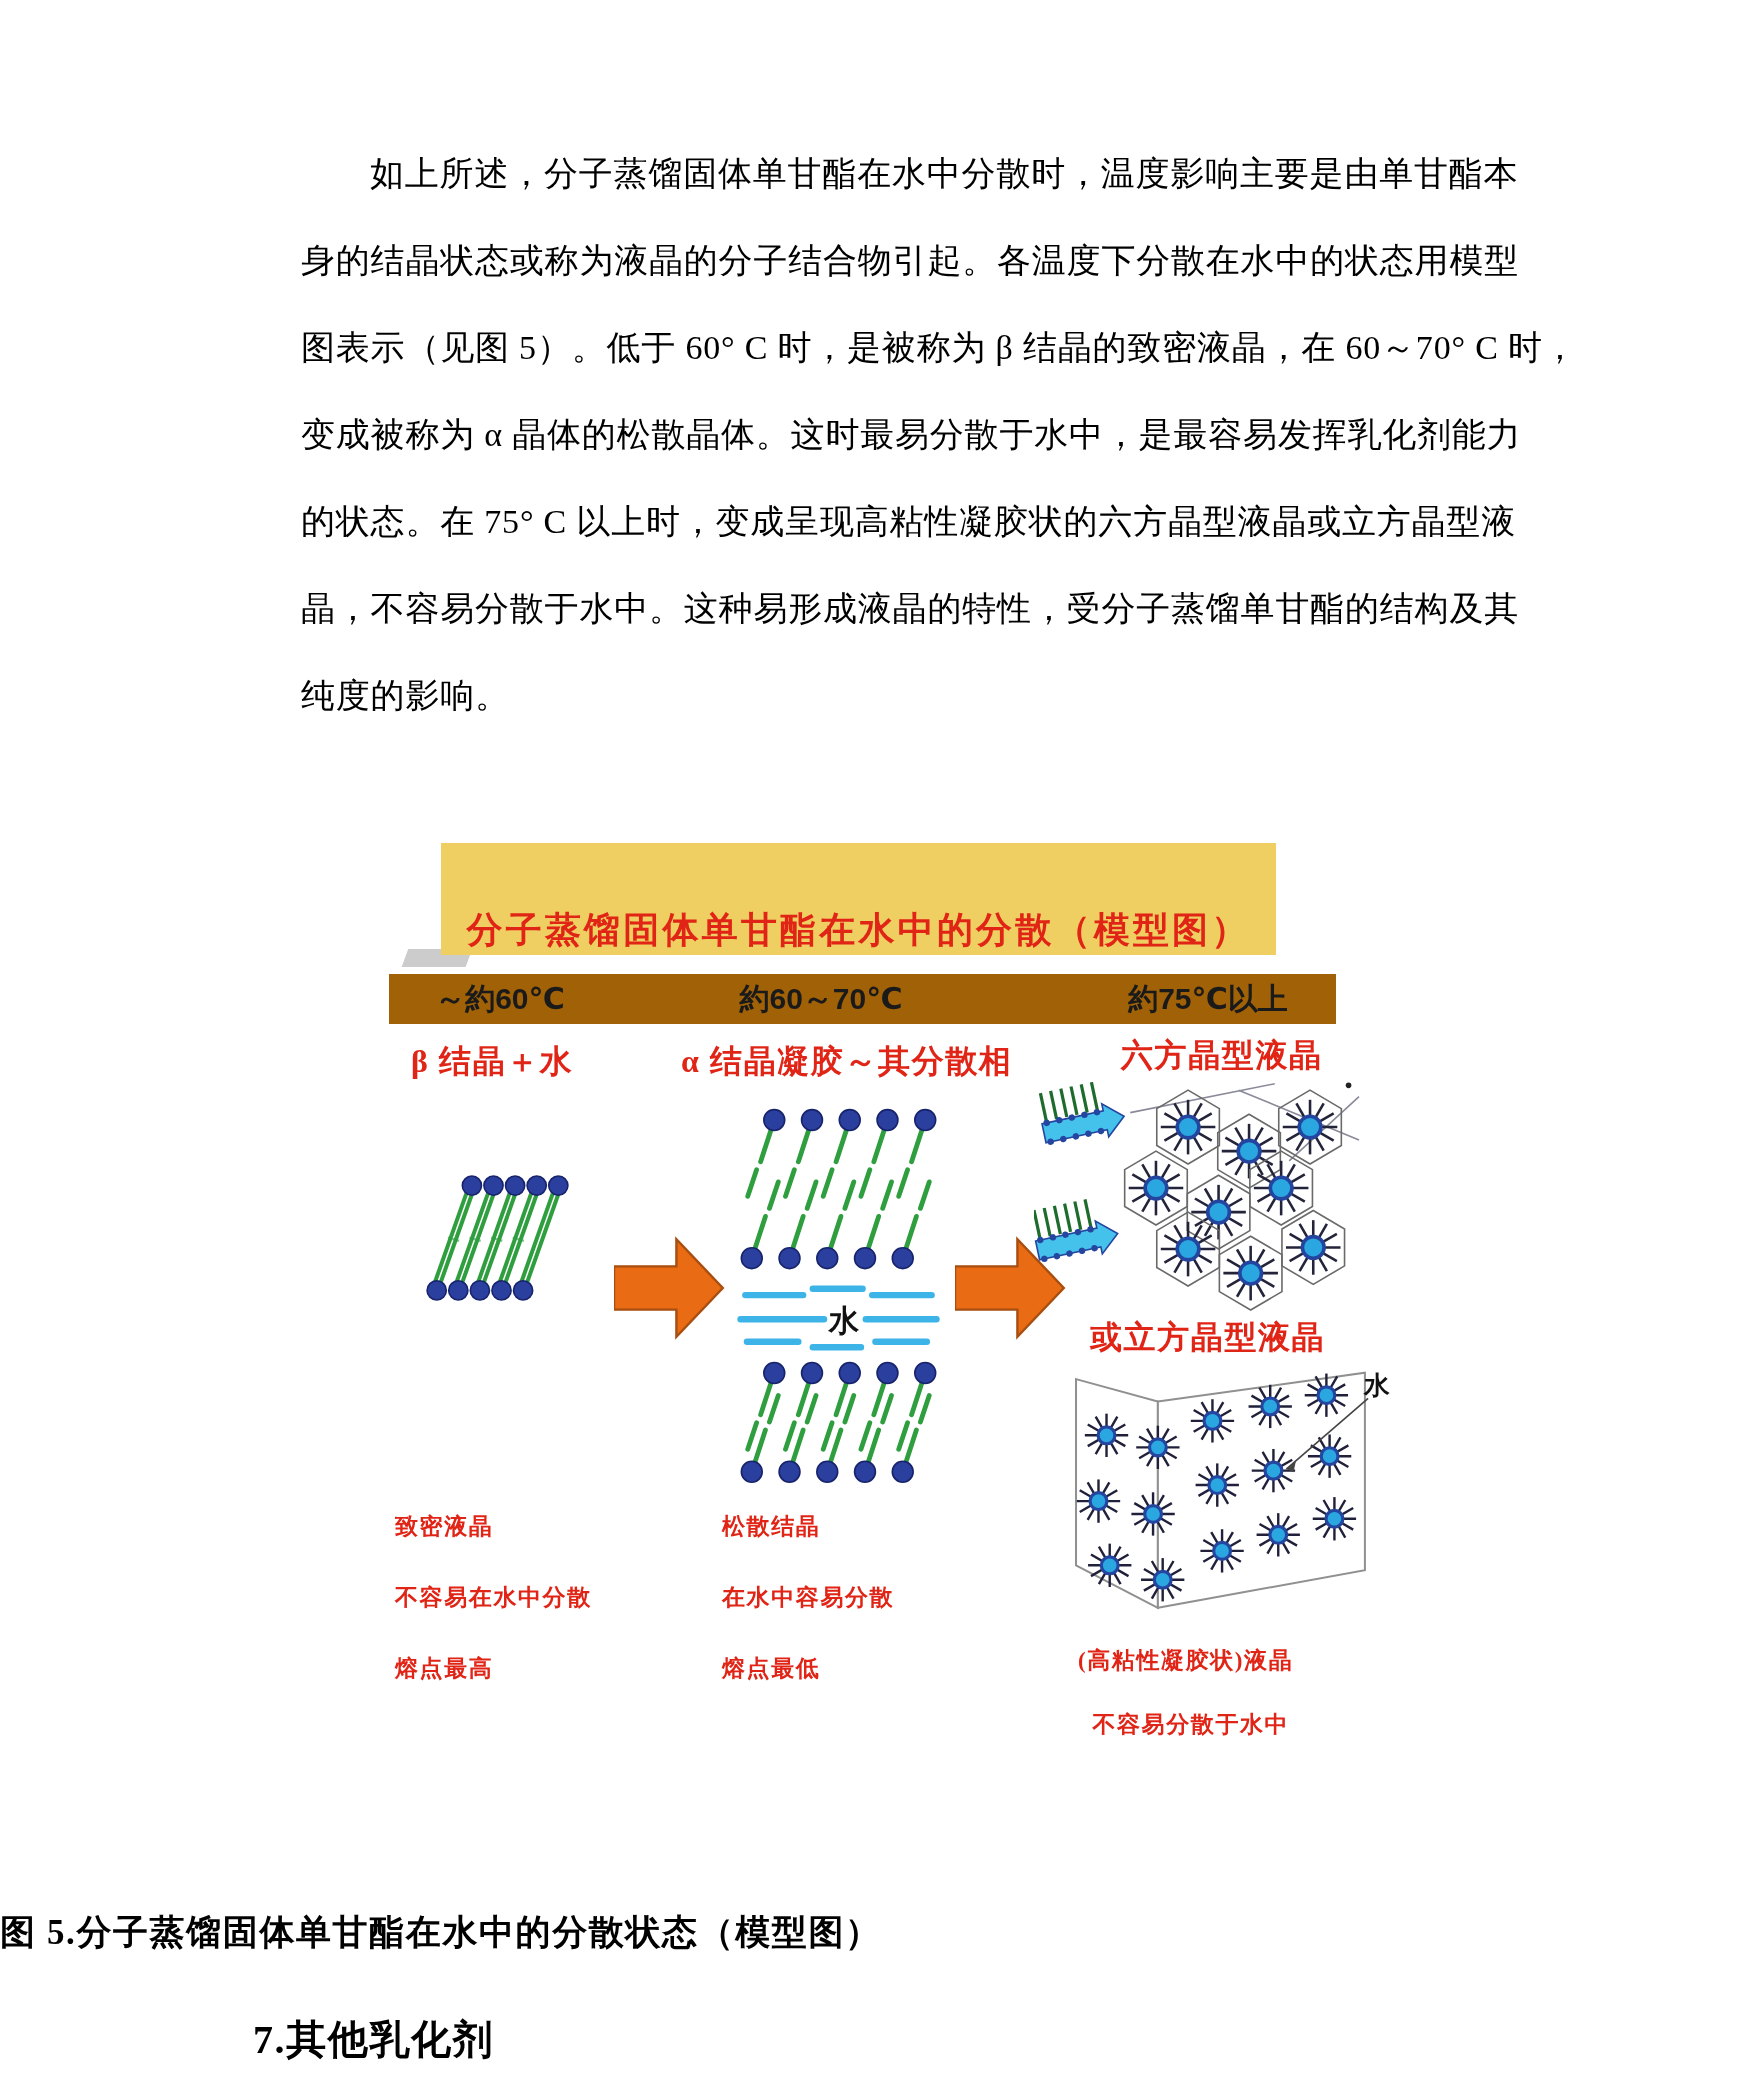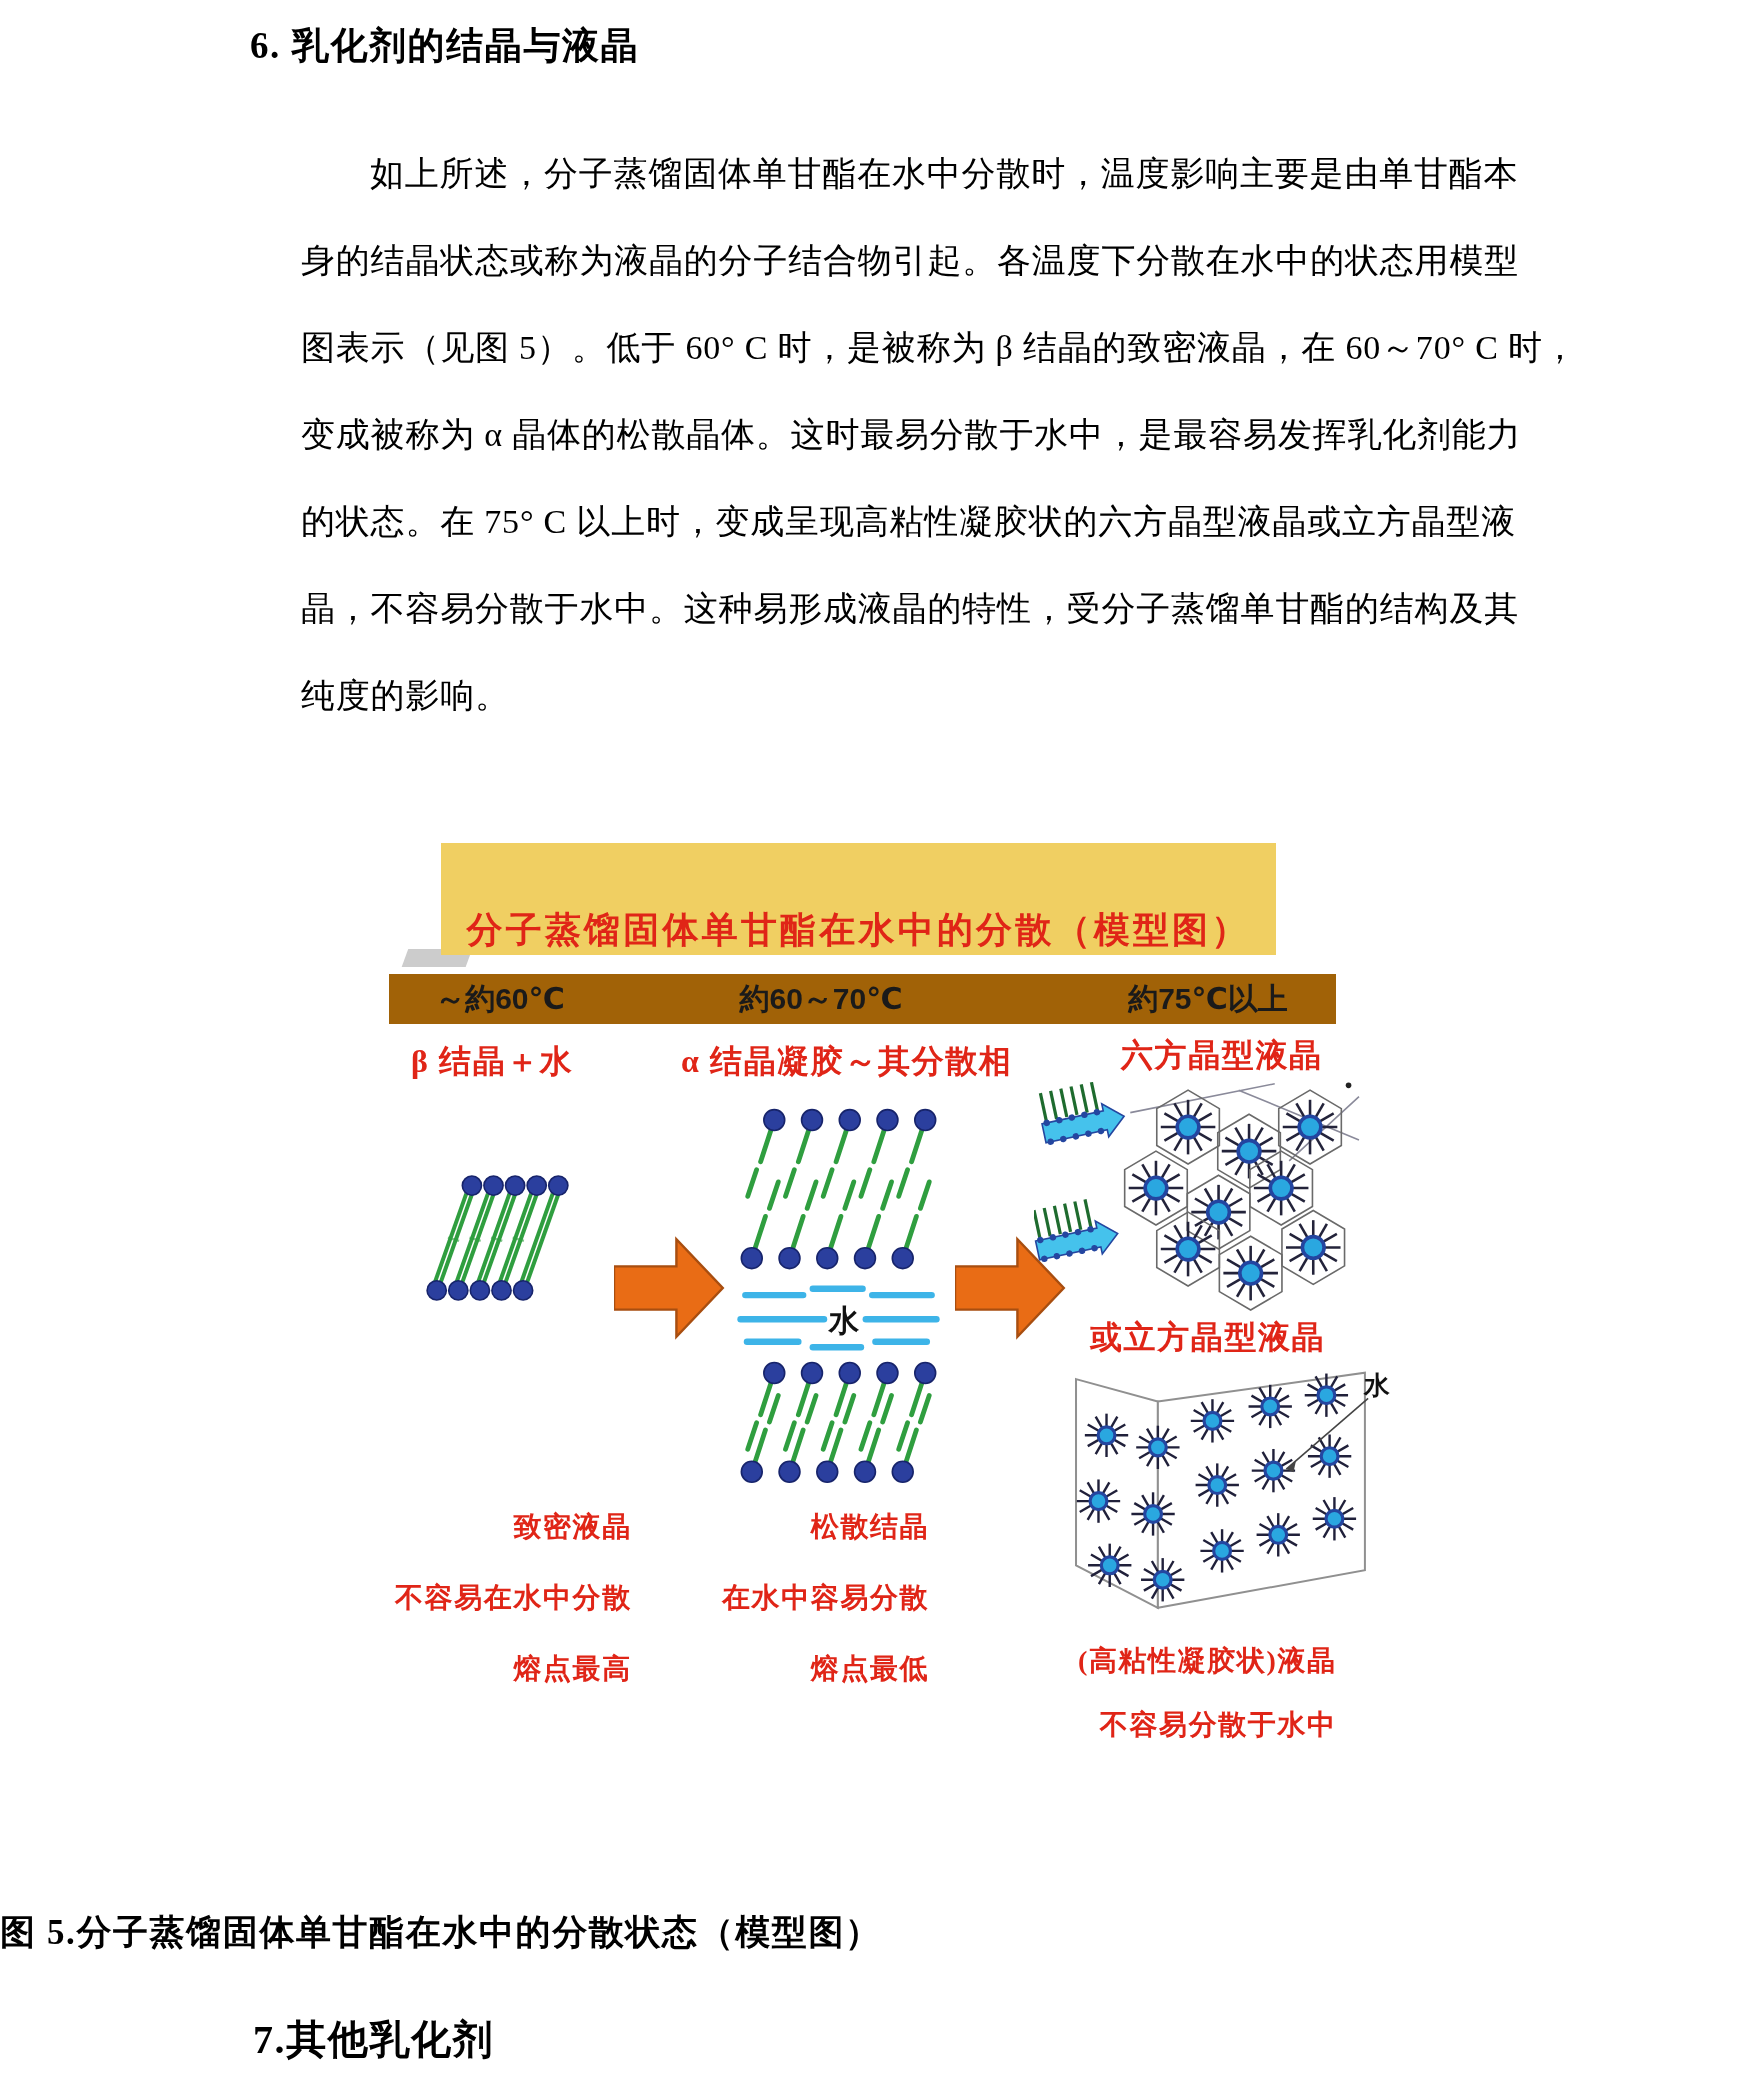--- a/index.html
+++ b/index.html
@@ -14,32 +14,31 @@
   .pline.last{text-align-last:left;}
   
   .banner{left:441px;top:843px;width:835px;height:112px;background:#f0cf62;
           display:flex;align-items:flex-end;justify-content:center;}
   .banner-shadow{left:405px;top:949px;width:64px;height:17.7px;background:#cccccc;transform:skewX(-20deg);}
   .banner span{color:#e02517;font-size:36px;font-weight:bold;letter-spacing:3.2px;}
   .tempbar{left:389px;top:974px;width:947px;height:50px;background:#a16207;}
   .temp{position:absolute;top:50%;transform:translate(-50%,-50%);font-size:30px;font-weight:bold;
         color:#1a1a1a;font-family:"Liberation Sans","DejaVu Sans",sans-serif;white-space:nowrap;}
   .redlabel{color:#e02517;font-size:32px;font-weight:bold;white-space:nowrap;letter-spacing:1.6px;}
-  .notes{color:#e02517;font-size:28px;font-weight:bold;line-height:71px;white-space:nowrap;letter-spacing:1.6px;text-align:right;}
+  .notes{color:#e02517;font-size:23px;font-weight:bold;line-height:71px;white-space:nowrap;letter-spacing:1.6px;}
   .notes2{line-height:64px;}
   .caption{left:0;top:1909px;width:1757px;text-align:left;font-size:35px;font-weight:bold;letter-spacing:1.6px;}
   .h7{left:253px;top:2012px;font-size:40px;font-weight:bold;letter-spacing:1.6px;}
   svg{display:block;}
 </style>
 </head>
 <body>
 
 <div class="page">
 
-  <div class="abs h6">6. 乳化剂的结晶与液晶</div>
 
   <div class="abs para">
     <div class="pline first">如上所述，分子蒸馏固体单甘酯在水中分散时，温度影响主要是由单甘酯本</div>
     <div class="pline">身的结晶状态或称为液晶的分子结合物引起。各温度下分散在水中的状态用模型</div>
     <div class="pline">图表示（见图 5）。低于 60° C 时，是被称为 β 结晶的致密液晶，在 60～70° C 时，</div>
     <div class="pline">变成被称为 α 晶体的松散晶体。这时最易分散于水中，是最容易发挥乳化剂能力</div>
     <div class="pline">的状态。在 75° C 以上时，变成呈现高粘性凝胶状的六方晶型液晶或立方晶型液</div>
     <div class="pline">晶，不容易分散于水中。这种易形成液晶的特性，受分子蒸馏单甘酯的结构及其</div>
     <div class="pline last">纯度的影响。</div>
   </div>

